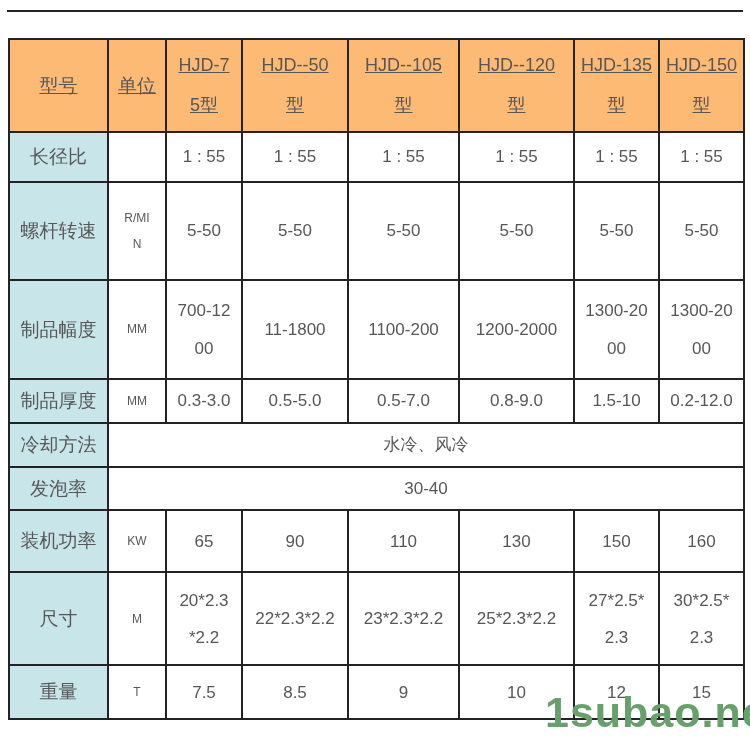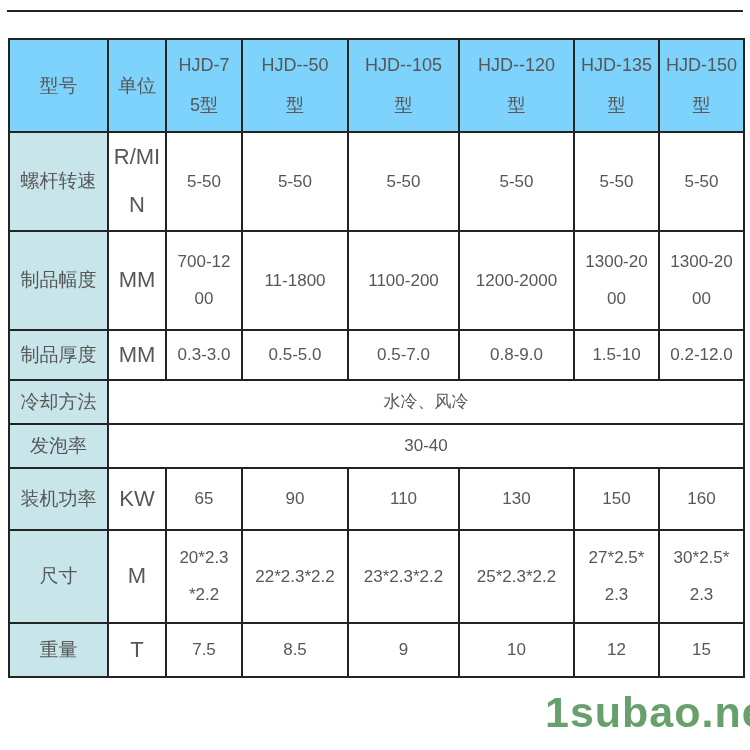--- a/index.html
+++ b/index.html
@@ -37,32 +37,33 @@
     vertical-align: middle;
     color: #575757;
     font-weight: normal;
     font-size: 17px;
     line-height: 2.2;
     padding: 0;
     white-space: pre-line;
     overflow: hidden;
   }
   .spec th.hdr {
-    background: #7dd3fc;
+    background: #fdba74;
     font-size: 18px;
+    text-decoration: underline;
   }
   .spec th.hdr.cjk {
     font-size: 19px;
   }
   .spec td.rowlabel {
     background: #c8e6ea;
     font-size: 19px;
   }
   .spec td.unit {
-    font-size: 22px;
+    font-size: 12px;
   }
   .watermark {
     position: absolute;
     left: 545px;
     top: 688px;
     font-size: 43px;
     font-weight: bold;
     letter-spacing: 1px;
     color: #68a06c;
     z-index: 5;
@@ -99,20 +100,30 @@
       <th class="hdr">HJD--105
 型</th>
       <th class="hdr">HJD--120
 型</th>
       <th class="hdr">HJD-135
 型</th>
       <th class="hdr">HJD-150
 型</th>
     </tr>
 
+    <tr style="height:50px">
+      <td class="rowlabel">长径比</td>
+      <td class="unit"></td>
+      <td>1 : 55</td>
+      <td>1 : 55</td>
+      <td>1 : 55</td>
+      <td>1 : 55</td>
+      <td>1 : 55</td>
+      <td>1 : 55</td>
+    </tr>
 
     <tr style="height:98px">
       <td class="rowlabel">螺杆转速</td>
       <td class="unit">R/MI
 N</td>
       <td>5-50</td>
       <td>5-50</td>
       <td>5-50</td>
       <td>5-50</td>
       <td>5-50</td>

